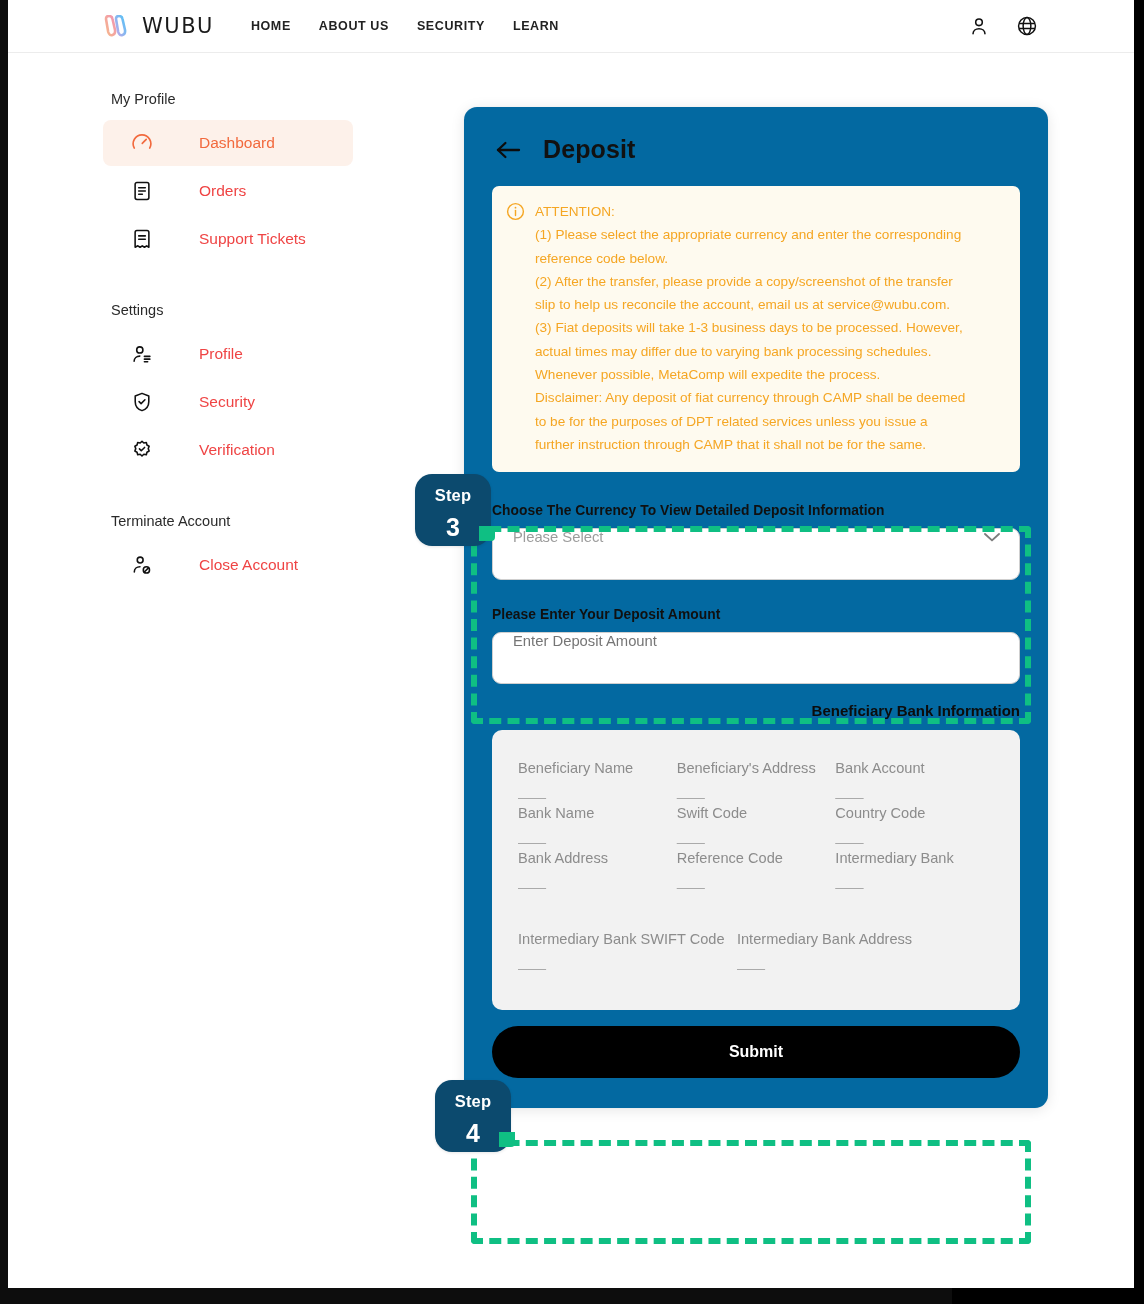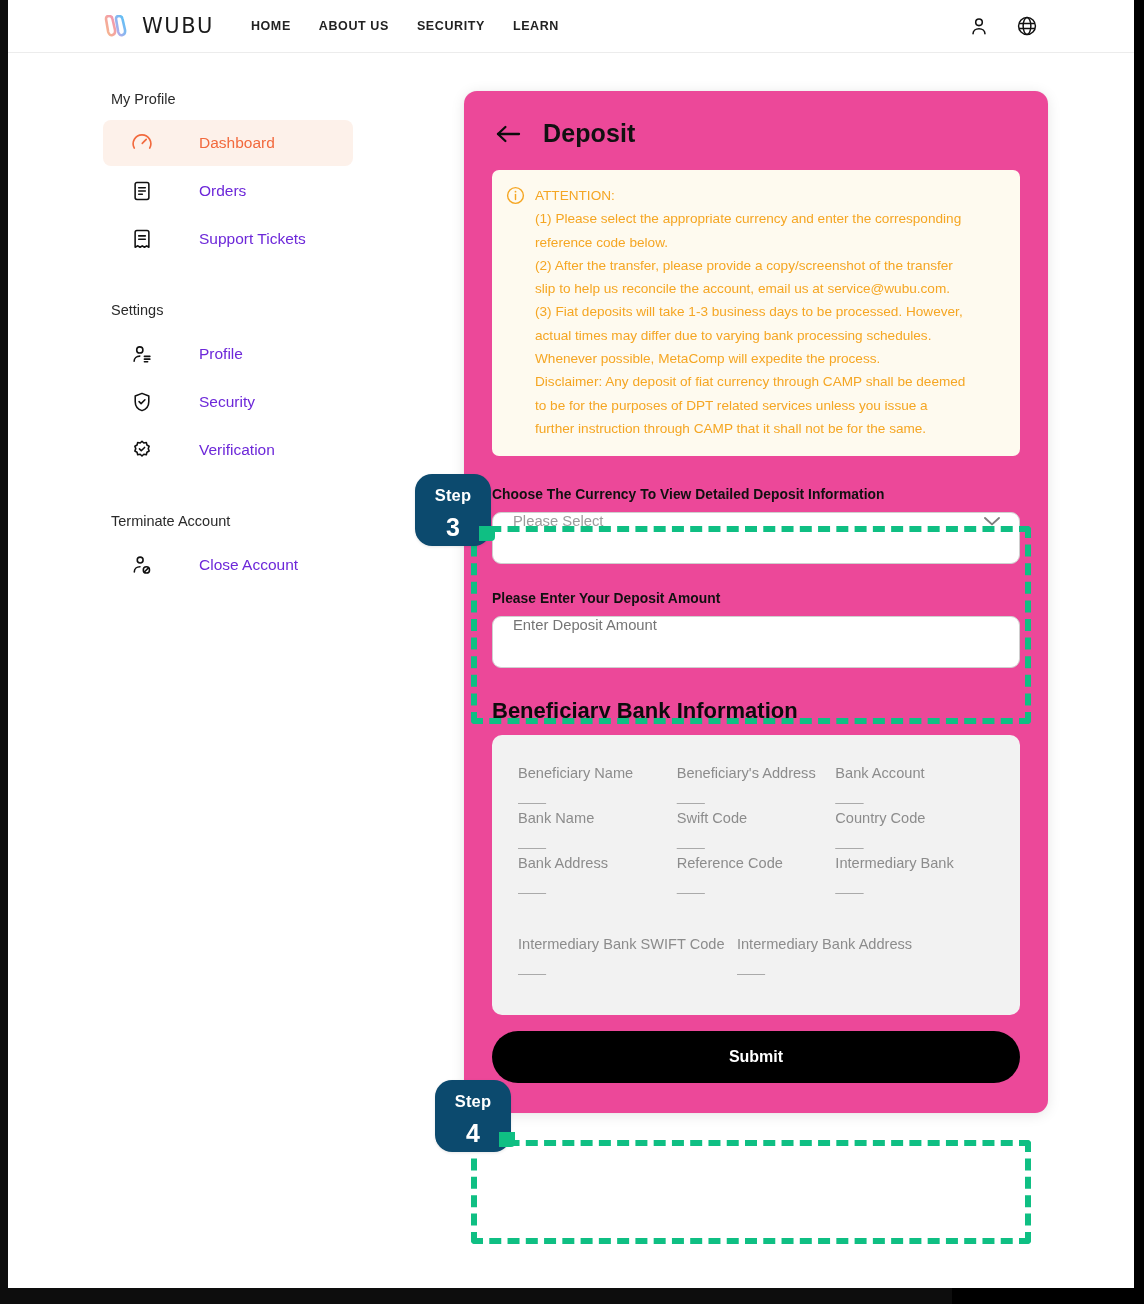--- a/index.html
+++ b/index.html
@@ -97,29 +97,29 @@
     align-items: center;
     height: 46px;
     border-radius: 8px;
     padding-left: 28px;
     gap: 46px;
     cursor: pointer;
     margin-bottom: 2px;
   }
   .side-item.active { background: #fdf1ea; }
   .side-item .ico { width: 22px; height: 22px; flex: 0 0 22px; display: block; }
-  .side-label { font-size: 15.5px; color: #6d28d9; }
+  .side-label { font-size: 15.5px; color: #ef4444; }
   .side-item.active .side-label { color: #f2693d; }
 
   
   .card {
     position: absolute;
-    left: 456px; top: 38px;
+    left: 456px; top: 54px;
     width: 584px;
-    background: #ec4899;
+    background: #0369a1;
     border-radius: 13px;
     box-shadow: 0 2px 14px rgba(0,0,0,0.10), 0 0 2px rgba(0,0,0,0.05);
     padding: 28px 28px 30px 28px;
   }
   .card-head {
     display: flex;
     align-items: center;
     gap: 22px;
     margin-bottom: 22px;
     padding-left: 3px;
@@ -166,25 +166,26 @@
   .select-box { margin-bottom: 27px; }
   .placeholder {
     font-size: 14.8px;
     color: #9c9c9c;
     flex: 1;
   }
   .chev { width: 20px; height: 12px; display: block; }
 
   
   .bene-title {
-    font-size: 22px;
+    font-size: 15px;
     font-weight: 700;
     color: #0c0c0c;
-    margin-top: 30px;
+    margin-top: 18px;
     margin-bottom: 11px;
+    text-align: right;
   }
   .bene-box {
     background: #f2f2f2;
     border-radius: 10px;
     padding: 30px 26px 34px 26px;
   }
   .bene-grid {
     display: grid;
     grid-template-columns: 1fr 1fr 1fr;
   }

